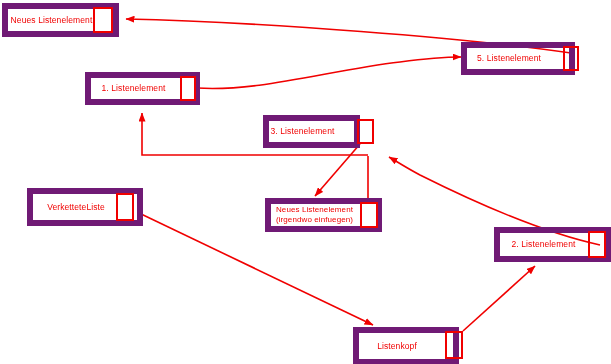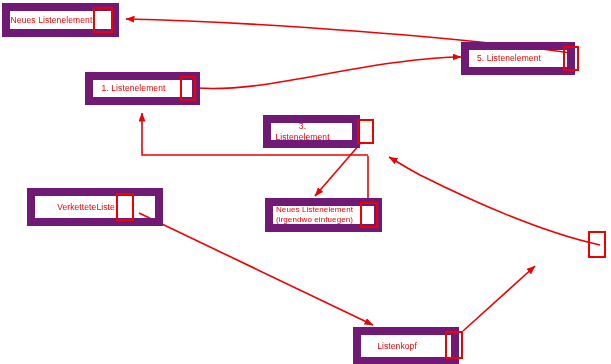--- a/index.html
+++ b/index.html
@@ -22,21 +22,21 @@
     position: absolute;
     left: 0;
     top: 0;
     width: 611px;
     height: 364px;
     pointer-events: none;
   }
   .node {
     position: absolute;
     box-sizing: border-box;
-    border: 8px solid #701a75;
+    border: 6px solid #701a75;
     background: transparent;
     display: flex;
     align-items: center;
     justify-content: center;
   }
   .node-label {
     color: #f00000;
     font-size: 8.5px;
     line-height: 11px;
     text-align: center;
@@ -104,25 +104,28 @@
     <span class="node-label">3. Listenelement</span>
   </div>
   <div class="connector" style="left:357px; top:119px; width:17px; height:25px;"></div>
 
   <div class="node" style="left:265px; top:198px; width:117px; height:34px;">
     <span class="node-label wrap2">Neues Listenelement
 (irgendwo einfuegen)</span>
   </div>
   <div class="connector" style="left:360px; top:202px; width:18px; height:26px;"></div>
 
-  <div class="node" style="left:27px; top:188px; width:136px; height:38px;">
+  <div class="node" style="left:27px; top:188px; width:116px; height:38px;">
     <span class="node-label">VerketteteListe</span>
   </div>
   <div class="connector" style="left:116px; top:193px; width:18px; height:28px;"></div>
 
+  <div class="node" style="left:494px; top:227px; width:117px; height:35px;">
+    <span class="node-label">2. Listenelement</span>
+  </div>
   <div class="connector" style="left:588px; top:231px; width:18px; height:27px;"></div>
 
   <div class="node" style="left:353px; top:327px; width:106px; height:38px;">
     <span class="node-label">Listenkopf</span>
   </div>
   <div class="connector" style="left:445px; top:331px; width:18px; height:28px;"></div>
 
 </div>
 
 </body></html>

